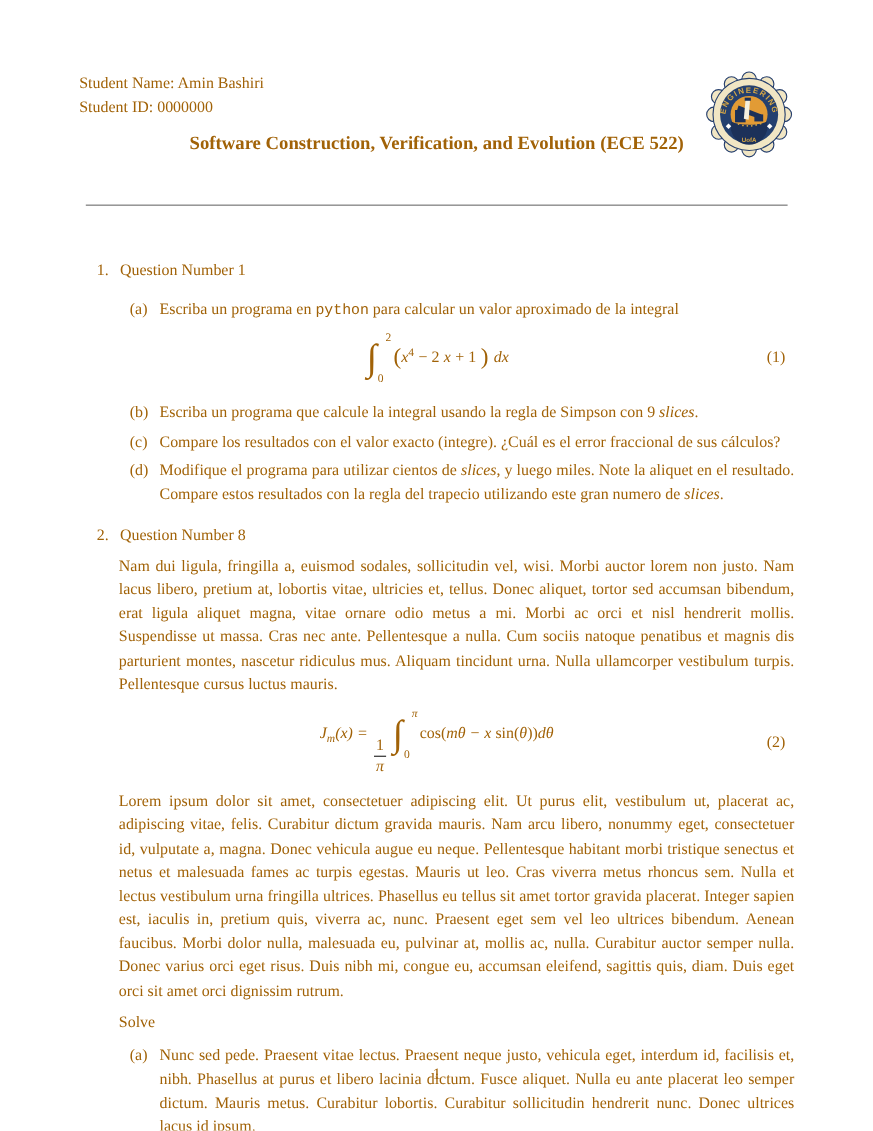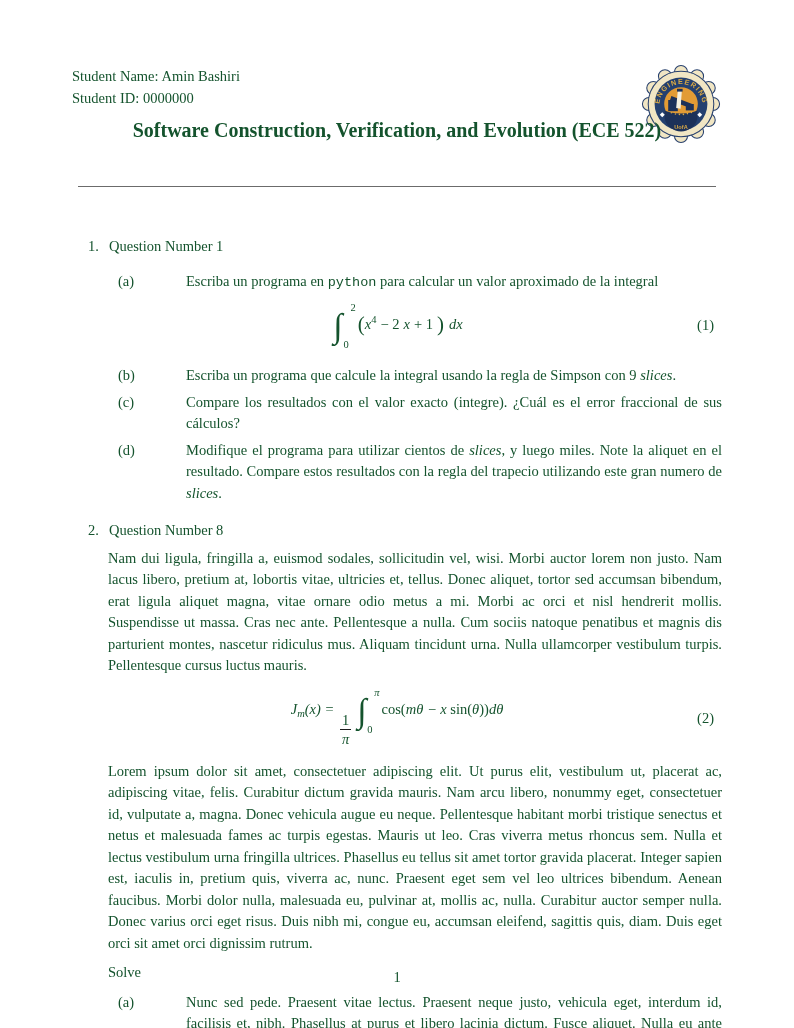--- a/index.html
+++ b/index.html
@@ -3,38 +3,38 @@
 <meta charset="utf-8">
 <style>
   html,body { margin:0; padding:0; background:#ffffff; }
   .page {
     position:relative;
     width:794px; height:1028px;
     background:#ffffff;
     font-family:"Liberation Serif", serif;
     font-size:14.5px;
     line-height:21.5px;
-    color:#14532d;
+    color:#a16207;
     overflow:hidden;
     text-decoration:underline;
   }
   .student-block { position:absolute; top:66px; left:72px; }
   .logo-wrap { position:absolute; top:62px; left:641px; width:80px; height:84px; }
   .title-block { position:absolute; top:120px; left:0; width:100%; text-align:center; }
-  .doc-title { font-weight:bold; font-size:20px; line-height:20px; }
+  .doc-title { font-weight:bold; font-size:17px; line-height:20px; }
   .doc-subtitle { font-size:14.5px; line-height:22px; }
   .rule { position:absolute; top:186px; left:78px; width:638px; height:0; border-top:1px solid #6b6b6b; }
   .content { position:absolute; top:236px; left:72px; width:650px; }
 
   .q-head { display:flex; margin-left:16px; margin-bottom:13px; }
   .q-num { width:15px; flex:none; margin-right:6px; }
 
   .subitem { display:flex; margin-left:46px; margin-bottom:5px; }
   .subitem .si-label { width:27px; flex:none; }
-  .subitem .si-body { flex:1; text-align:justify;margin-left:41px; }
+  .subitem .si-body { flex:1; text-align:justify; }
 
   .para { margin-left:36px; width:614px; text-align:justify; margin-bottom:8px; }
   .solve-line { margin-left:36px; margin-top:2px; margin-bottom:8px; }
 
   .code { font-family:"Liberation Mono", monospace; font-size:13.5px; }
   .em { font-style:italic; }
 
   
   .eqrow { position:relative; display:flex; justify-content:center; align-items:center; margin:10px 0 16px 0; min-height:46px; }
   .eqtag { position:absolute; right:8px; top:50%; transform:translateY(-50%); }

